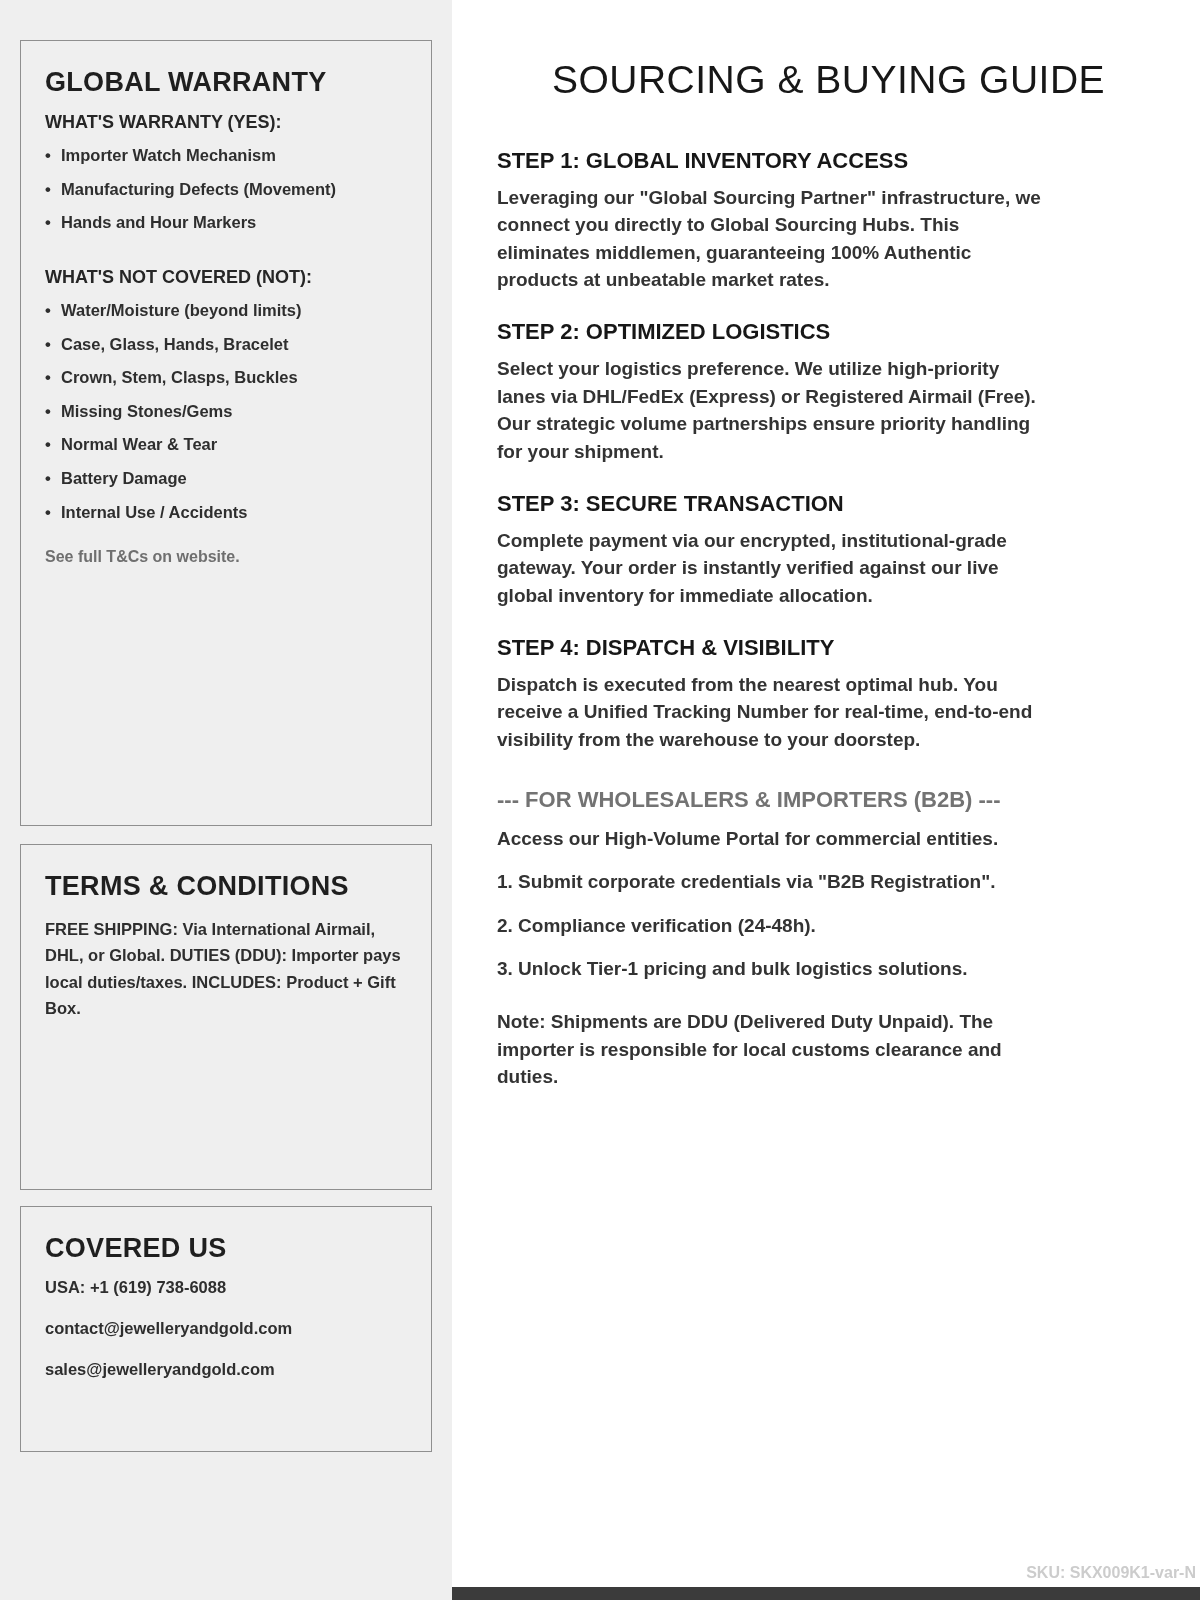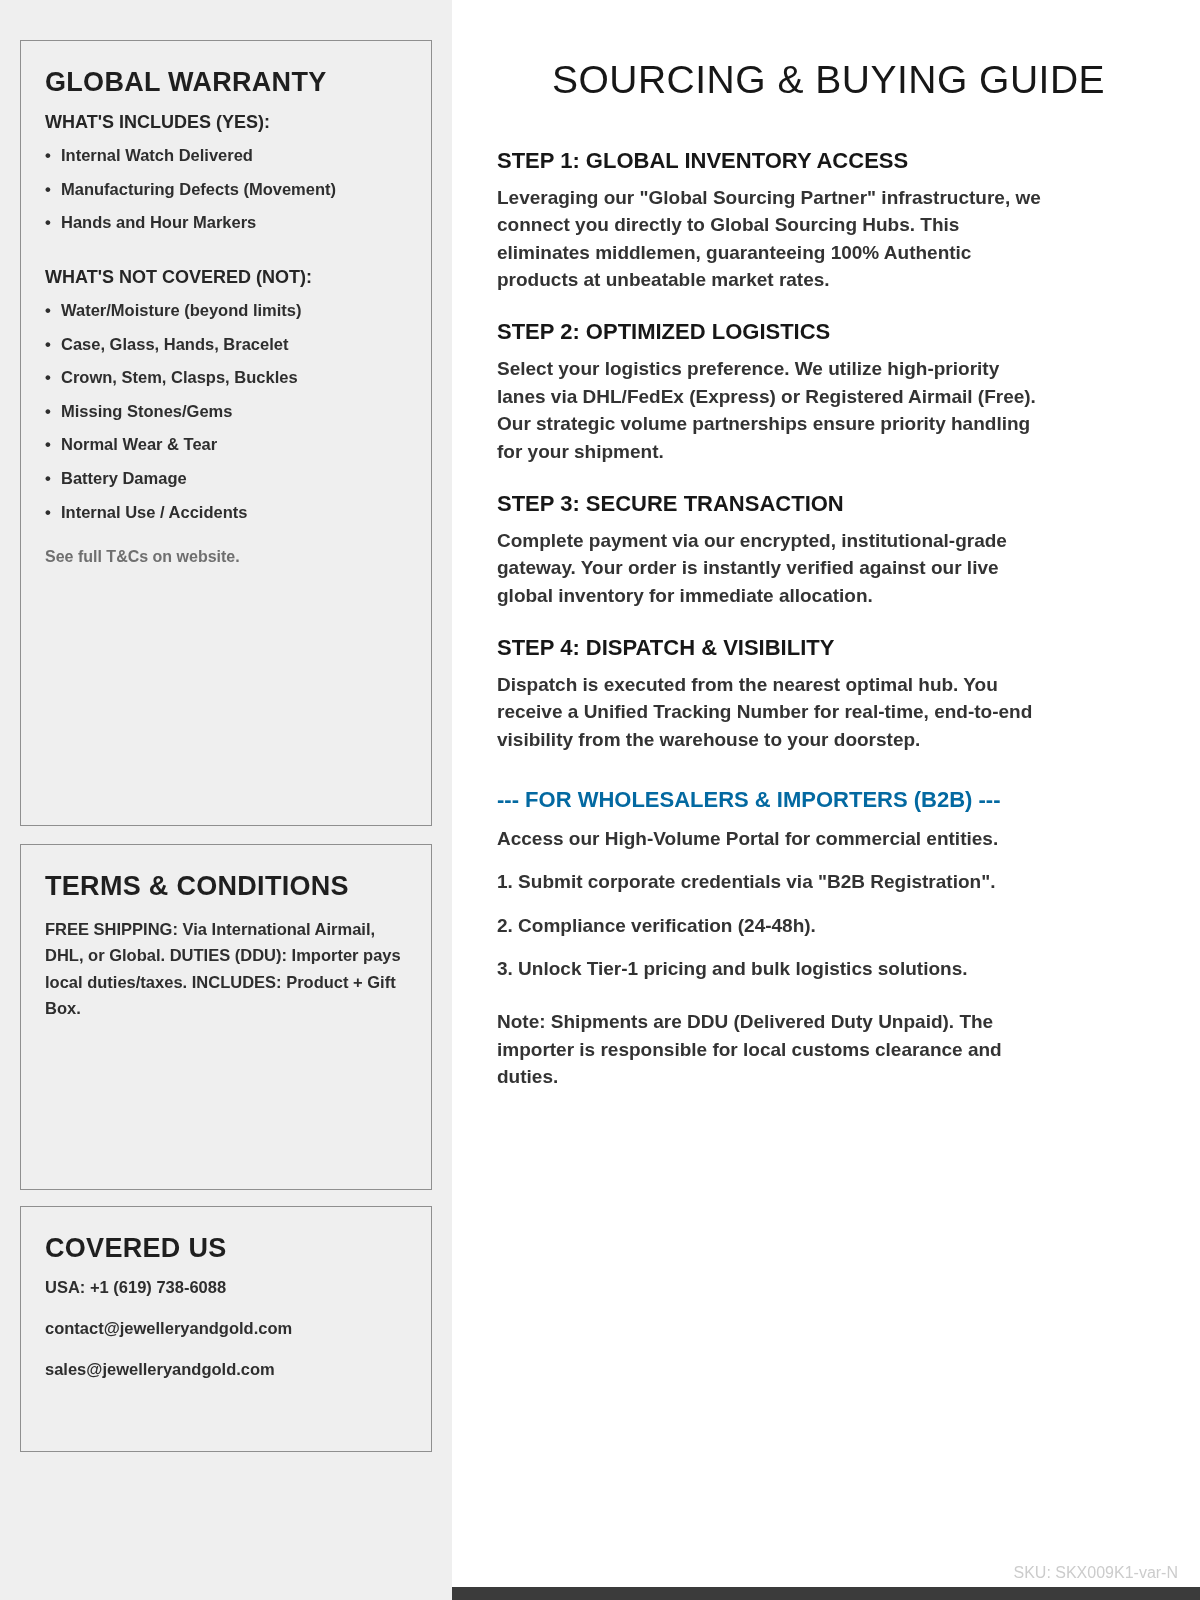--- a/index.html
+++ b/index.html
@@ -106,41 +106,41 @@
   .step-body {
     font-size: 19px;
     font-weight: 600;
     color: #333333;
     line-height: 1.44;
     max-width: 548px;
   }
   .b2b-heading {
     font-size: 22px;
     font-weight: 800;
-    color: #0369a1;
+    color: #737373;
     margin-top: 34px;
     margin-bottom: 12px;
   }
   .b2b-intro, .b2b-item, .b2b-note {
     font-size: 19px;
     font-weight: 600;
     color: #333333;
     line-height: 1.44;
     max-width: 548px;
     margin-bottom: 16px;
   }
   .b2b-note { margin-top: 26px; }
 
   
   .sku-label {
     position: absolute;
-    right: 22px;
+    right: 4px;
     bottom: 18px;
     font-size: 16px;
-    font-weight: 400;
+    font-weight: 700;
     color: #cccccc;
   }
   .footer-bar {
     position: absolute;
     left: 452px;
     right: 0;
     bottom: 0;
     height: 13px;
     background: #3b3b3b;
   }
@@ -148,23 +148,23 @@
 </head>
 <body>
 
 <div class="page">
 
   <aside class="sidebar">
 
     <section class="side-box box-warranty">
       <h2 class="side-title">GLOBAL WARRANTY</h2>
 
-      <h3 class="side-subhead">WHAT'S INCLUDES (YES):</h3>
+      <h3 class="side-subhead">WHAT'S WARRANTY (YES):</h3>
       <ul class="side-list">
-        <li>Internal Watch Delivered</li>
+        <li>Importer Watch Mechanism</li>
         <li>Manufacturing Defects (Movement)</li>
         <li>Hands and Hour Markers</li>
       </ul>
 
       <h3 class="side-subhead spaced">WHAT'S NOT COVERED (NOT):</h3>
       <ul class="side-list">
         <li>Water/Moisture (beyond limits)</li>
         <li>Case, Glass, Hands, Bracelet</li>
         <li>Crown, Stem, Clasps, Buckles</li>
         <li>Missing Stones/Gems</li>

